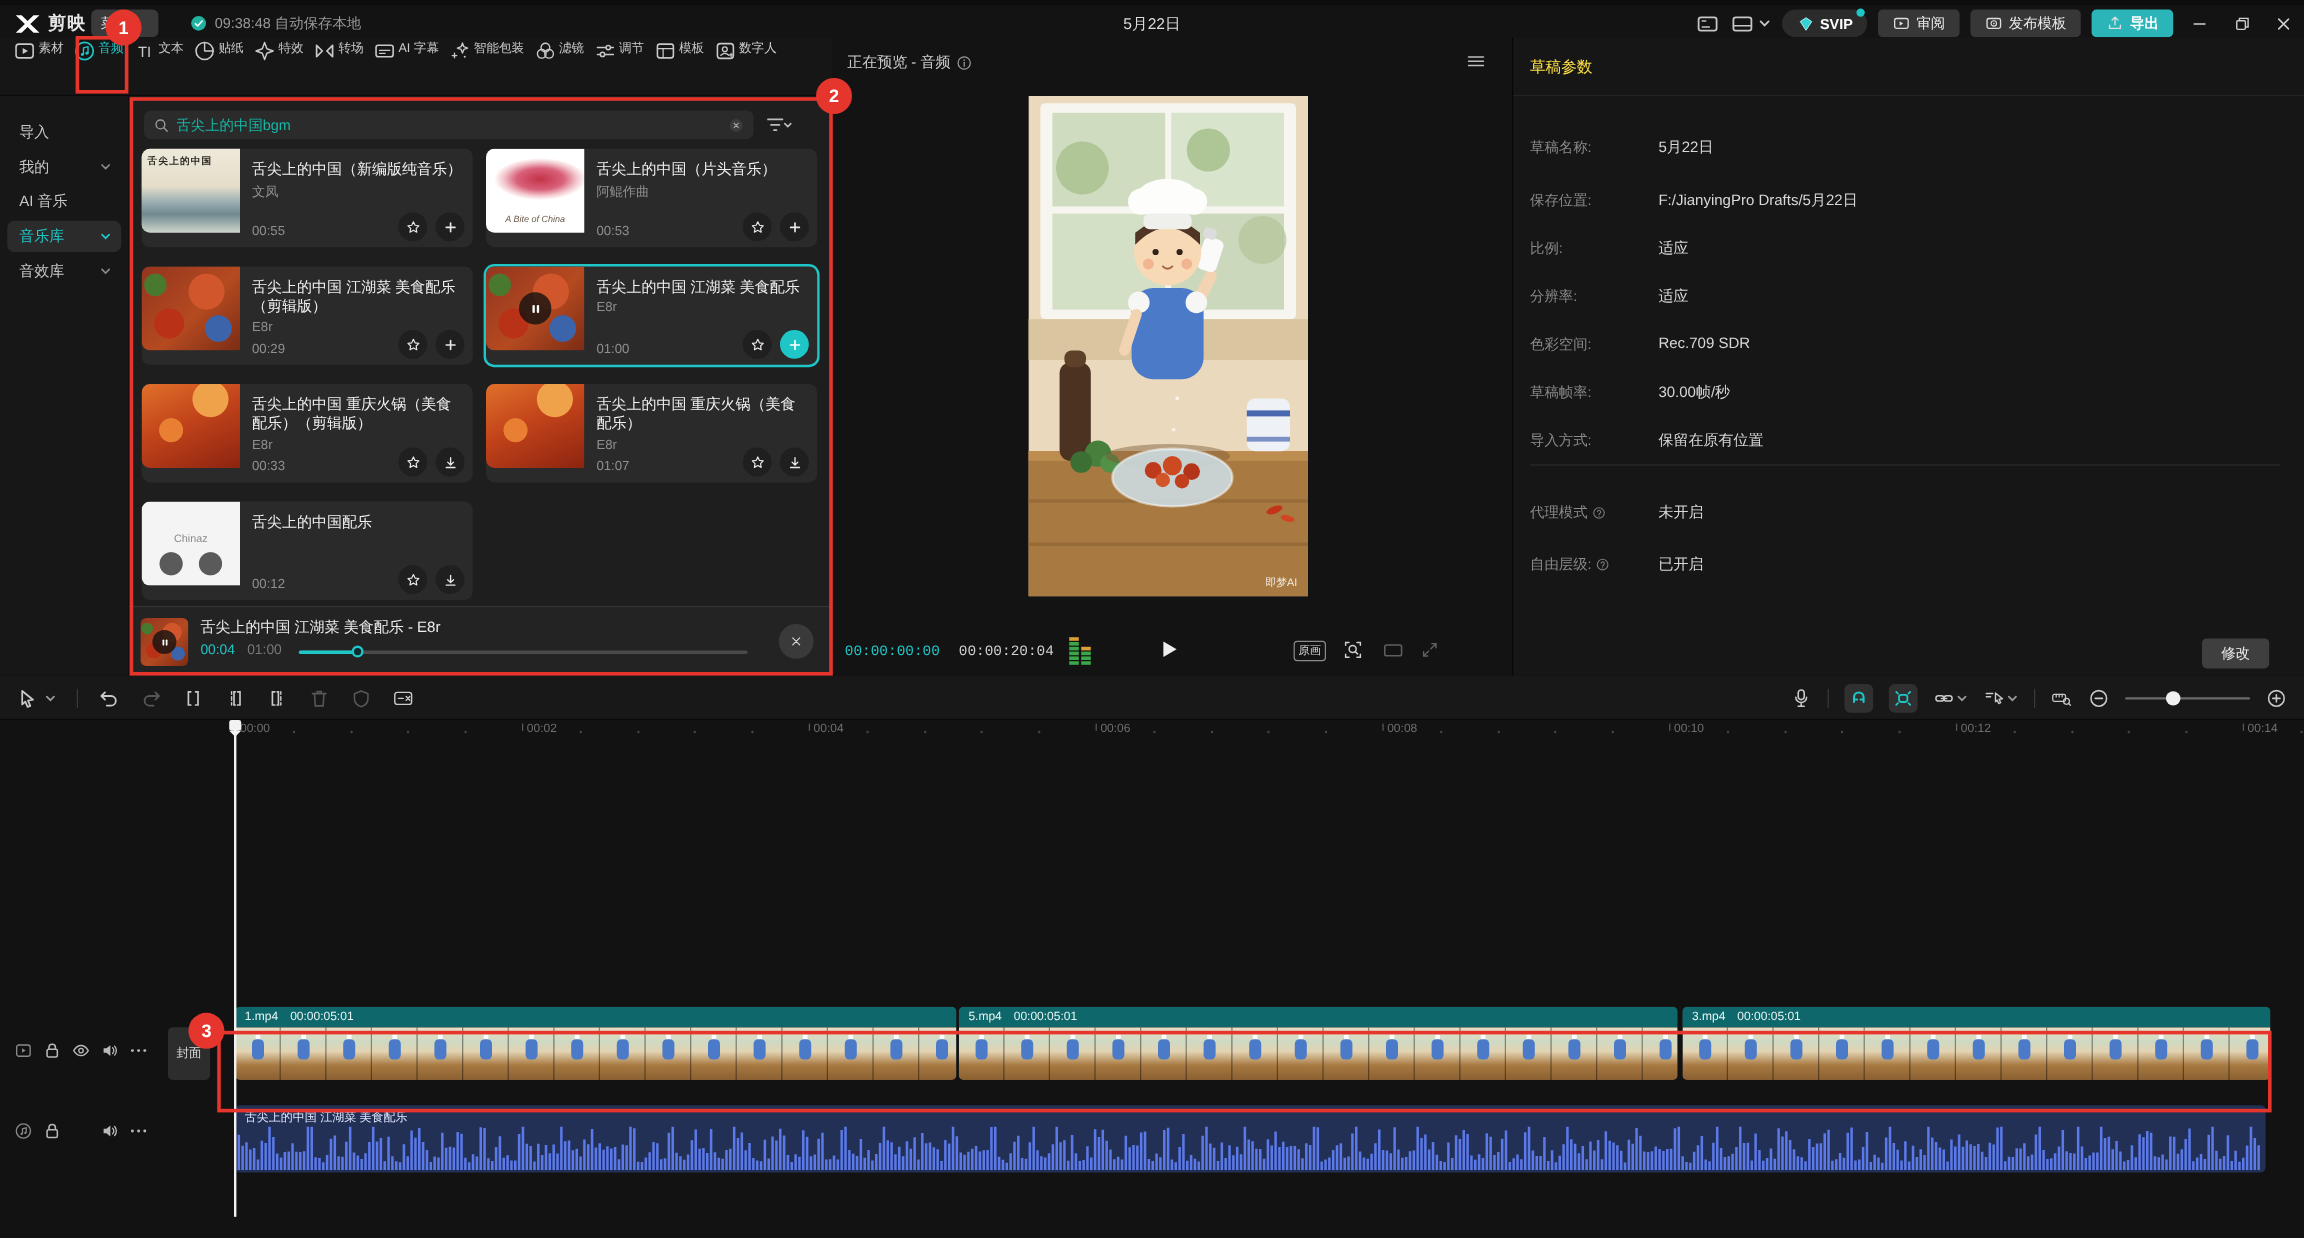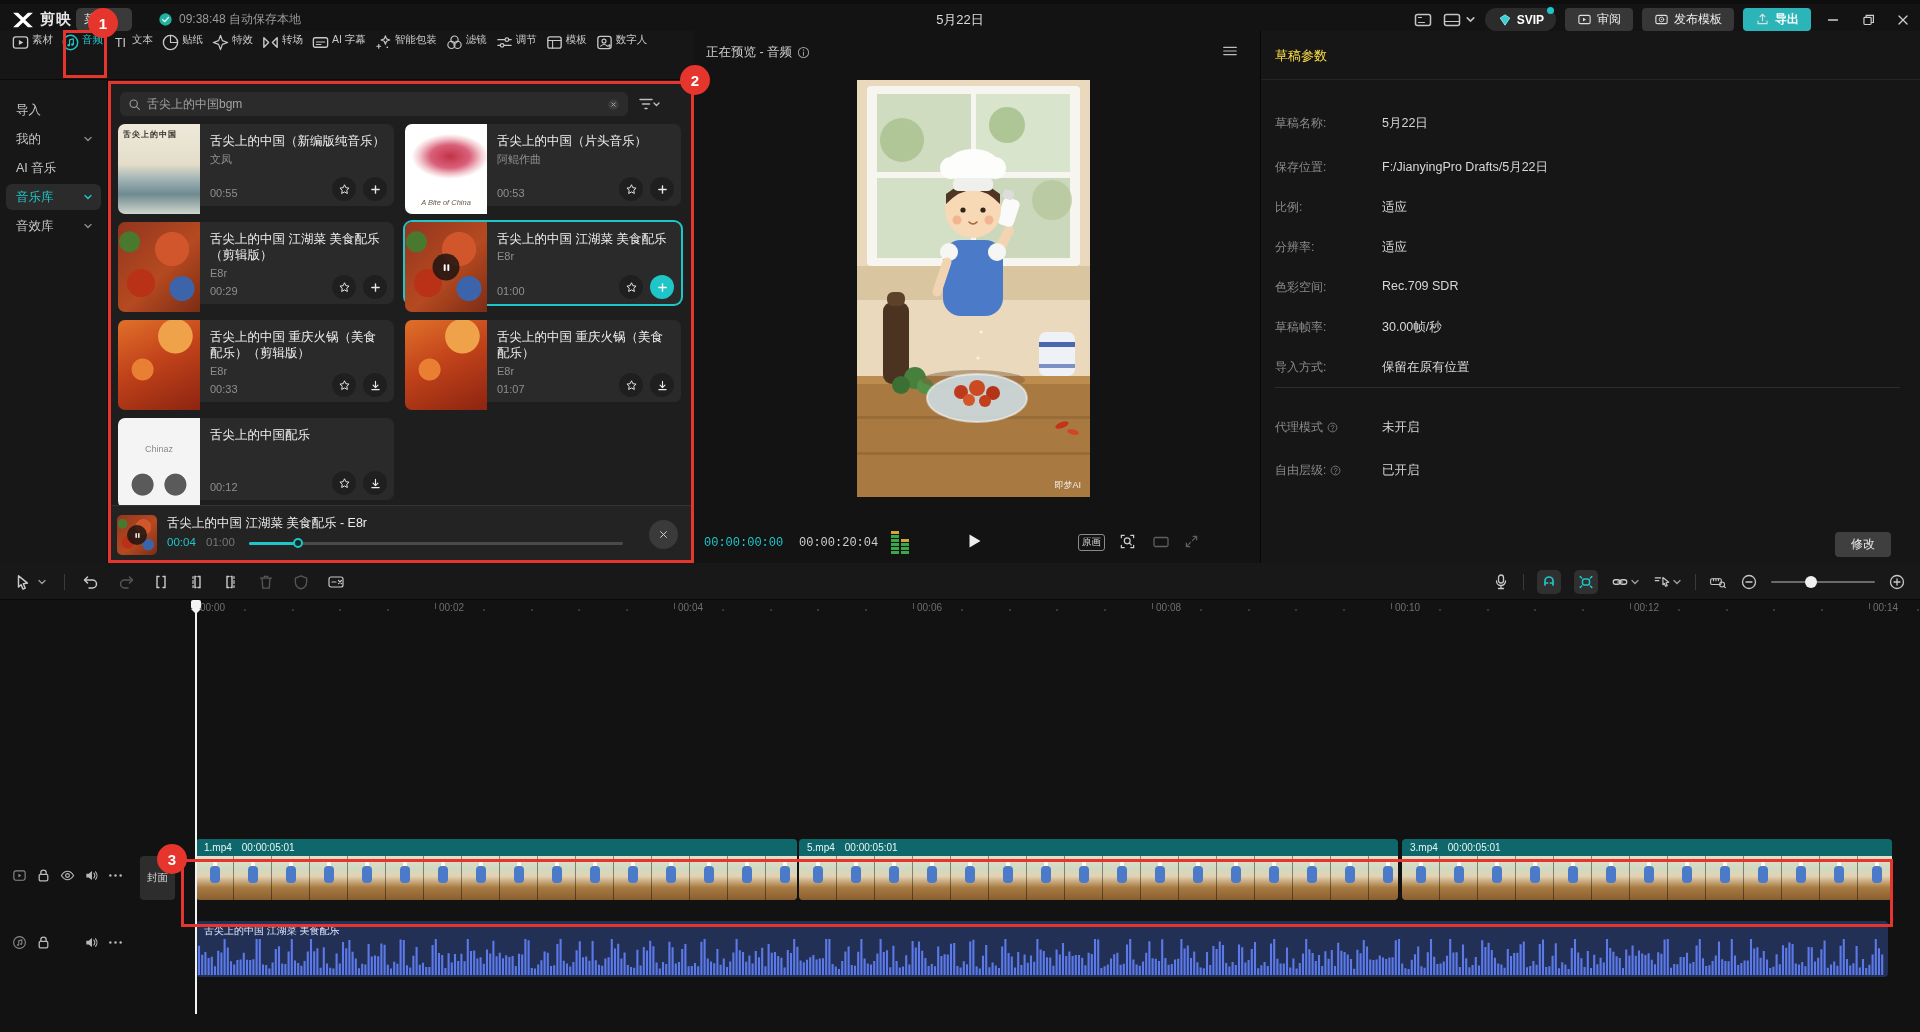--- a/index.html
+++ b/index.html
@@ -37,28 +37,28 @@
 #sidebar{position:absolute;left:0;top:80px;width:108px;height:483px;background:#171717;border-right:1px solid #0a0a0a;}
 #sidebar-list{padding-top:14px;}
 .side-item{position:relative;height:26px;margin:3px 6px;display:flex;align-items:center;padding-left:10px;border-radius:6px;color:#c6c6c6;font-size:12.5px;cursor:pointer;}
 .side-item.sel{background:#2b2b2b;color:var(--accent);}
 .side-caret{width:10px;height:10px;position:absolute;right:8px;top:8px;color:#8a8a8a;}
 .side-item.sel .side-caret{color:var(--accent);}
 
 #music-panel{position:absolute;left:108px;top:80px;width:586px;height:483px;background:#1e1e1e;}
 #search-box{position:absolute;left:12px;top:12px;width:508px;height:24px;background:#2b2b2b;border-radius:6px;display:flex;align-items:center;padding:0 8px;gap:6px;}
 #search-box .ic{width:13px;height:13px;color:#9a9a9a;flex:none;}
-#search-input{flex:1;background:transparent;border:none;outline:none;color:#a3a3a3;font:inherit;font-size:12px;}
+#search-input{flex:1;background:transparent;border:none;outline:none;color:#14b8a6;font:inherit;font-size:12px;}
 #search-clear{width:15px;height:15px;color:#9a9a9a;flex:none;}
 #filter-btn{position:absolute;left:530px;top:14px;width:34px;height:20px;color:#bdbdbd;display:flex;align-items:center;}
 #filter-btn .ic{width:24px;height:16px;}
 #music-list{position:absolute;left:10px;top:44px;width:567px;display:grid;grid-template-columns:276px 276px;column-gap:11px;row-gap:16px;grid-auto-rows:82px;}
 .card{position:relative;background:#2a2a2a;border-radius:7px;cursor:pointer;}
 .card.sel{box-shadow:0 0 0 2px var(--accent);}
-.cover{position:absolute;left:0;top:0;width:82px;height:90px;border-radius:7px 0 0 7px;overflow:hidden;padding-left:36px;}
+.cover{position:absolute;left:0;top:0;width:82px;height:70px;border-radius:7px 0 0 7px;overflow:hidden;padding-left:36px;}
 .card-info{position:absolute;left:92px;top:9px;right:8px;}
 .card-title{font-size:12.5px;color:#f0f0f0;line-height:1.3;max-height:33px;overflow:hidden;}
 .card-artist{margin-top:3px;font-size:11px;color:#8f8f8f;}
 .card-dur{position:absolute;left:92px;bottom:7px;font-size:11px;color:#8f8f8f;}
 .card-acts{position:absolute;right:7px;bottom:5px;display:flex;gap:7px;}
 .act-btn{width:24px;height:24px;border-radius:50%;background:#1f1f1f;color:#e8e8e8;display:flex;align-items:center;justify-content:center;}
 .act-btn svg{width:13px;height:13px;}
 .act-btn.teal{background:var(--accent);color:#fff;}
 .pauseov{position:absolute;left:50%;top:50%;transform:translate(-50%,-50%);width:27px;height:27px;border-radius:50%;background:rgba(15,15,15,.78);color:#fff;display:flex;align-items:center;justify-content:center;}
 .pauseov svg{width:12px;height:12px;}

